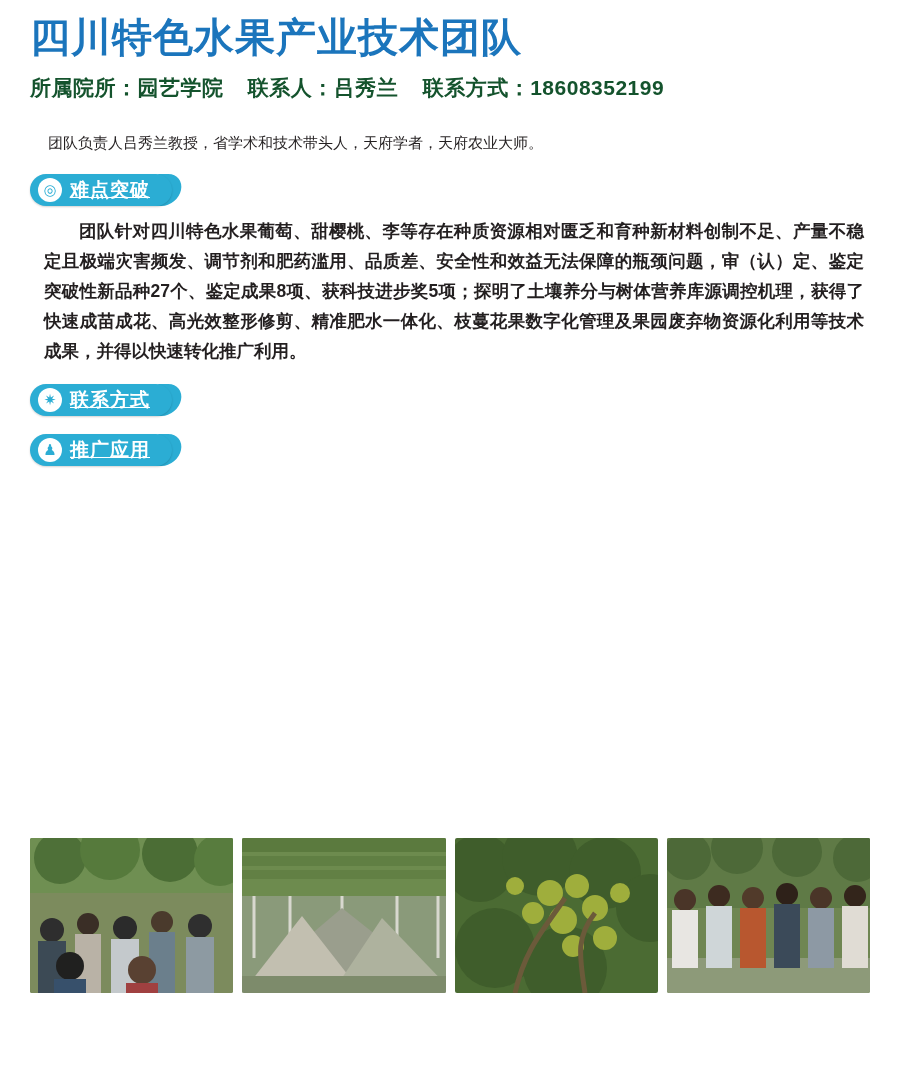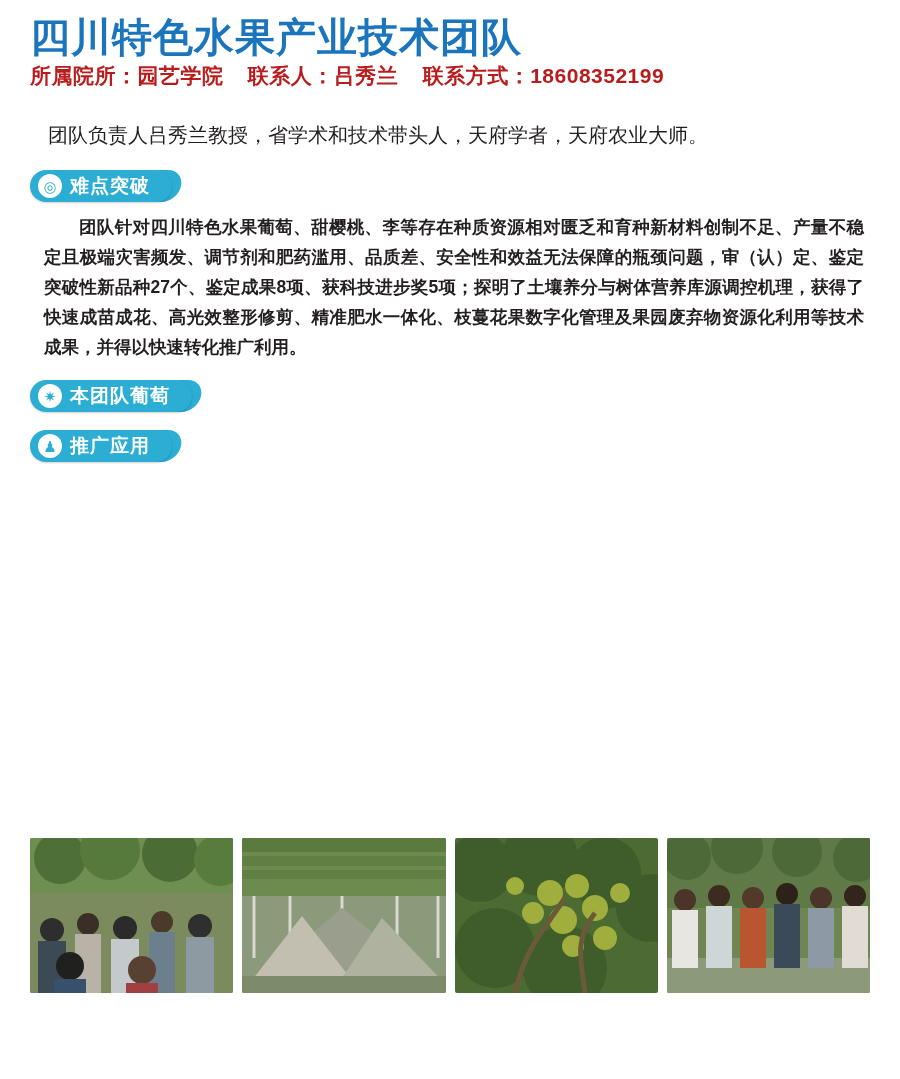--- a/index.html
+++ b/index.html
@@ -27,31 +27,31 @@
     font-weight: bold;
     color: #1b75bc;
     letter-spacing: 1px;
     padding-top: 14px;
     line-height: 1.15;
     white-space: nowrap;
   }
   .subtitle {
     font-size: 21px;
     font-weight: bold;
-    color: #b91c1c;
-    margin-top: 2px;
+    color: #14532d;
+    margin-top: 14px;
     white-space: nowrap;
     letter-spacing: 0.5px;
   }
   .subtitle .gap {
     display: inline-block;
     width: 18px;
   }
   .intro {
-    font-size: 20px;
+    font-size: 15px;
     color: #231f20;
     margin-top: 28px;
     padding-left: 18px;
     line-height: 1.7;
   }
   .section {
     margin-top: 18px;
   }
   .section-header {
     display: inline-flex;
@@ -88,20 +88,21 @@
     line-height: 1;
     margin-right: 8px;
     flex: 0 0 auto;
   }
   .section-title {
     font-size: 19px;
     font-weight: bold;
     color: #ffffff;
     letter-spacing: 1px;
     white-space: nowrap;
+    text-decoration: underline;
   }
   .section-body {
     font-size: 17.5px;
     line-height: 1.72;
     color: #231f20;
     margin-top: 10px;
     text-indent: 35px;
     text-align: justify;
     padding: 0 6px 0 14px;
     font-weight: bold;
@@ -142,21 +143,21 @@
     <div class="section-header">
       <span class="section-icon">◎</span>
       <span class="section-title">难点突破</span>
     </div>
     <div class="section-body">团队针对四川特色水果葡萄、甜樱桃、李等存在种质资源相对匮乏和育种新材料创制不足、产量不稳定且极端灾害频发、调节剂和肥药滥用、品质差、安全性和效益无法保障的瓶颈问题，审（认）定、鉴定突破性新品种27个、鉴定成果8项、获科技进步奖5项；探明了土壤养分与树体营养库源调控机理，获得了快速成苗成花、高光效整形修剪、精准肥水一体化、枝蔓花果数字化管理及果园废弃物资源化利用等技术成果，并得以快速转化推广利用。</div>
   </div>
 
   <div class="section">
     <div class="section-header">
       <span class="section-icon">✷</span>
-      <span class="section-title">本团队葡萄</span>
+      <span class="section-title">联系方式</span>
     </div>
   </div>
 
   <div class="section">
     <div class="section-header">
       <span class="section-icon">♟</span>
       <span class="section-title">推广应用</span>
     </div>
   </div>
 

